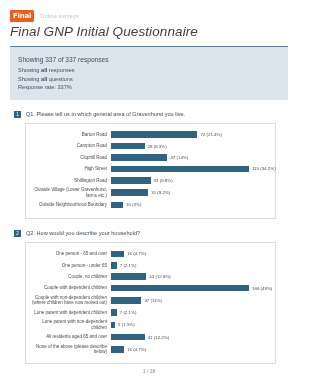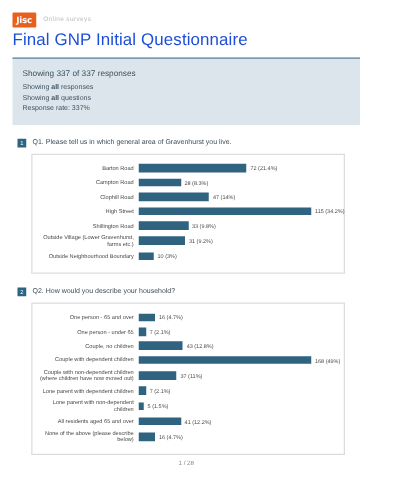--- a/index.html
+++ b/index.html
@@ -42,25 +42,26 @@
     font-family: "DejaVu Sans", sans-serif;
   }
   .brand-sub {
     font-size: 5.2px;
     color: #b9bcc0;
     letter-spacing: 0.3px;
   }
   .survey-title {
     font-size: 13.5px;
     font-weight: 400;
-    color: #1d4ed8;
+    color: #404040;
     letter-spacing: 0.1px;
     margin: 1px 0 0 0;
     line-height: 16px;
     white-space: nowrap;
+    font-style: italic;
   }
 
   
   .summary {
     margin-top: 6px;
     background: #dce5ec;
     border-top: 1.4px solid #5e7f96;
     padding: 7px 0 8px 8px;
   }
   .summary-line {
@@ -152,21 +153,21 @@
     font-size: 5px;
     color: #8a8a8a;
   }
 </style>
 </head>
 <body>
 
 <div class="page">
 
   <div class="brand-row">
-    <span class="logo">Jisc</span>
+    <span class="logo">Final</span>
     <span class="brand-sub">Online surveys</span>
   </div>
   <div class="survey-title">Final GNP Initial Questionnaire</div>
 
   <div class="summary">
     <div class="summary-line lead">Showing 337 of 337 responses</div>
     <div class="summary-line"><span>Showing </span><b>all</b><span> responses</span></div>
     <div class="summary-line"><span>Showing </span><b>all</b><span> questions</span></div>
     <div class="summary-line">Response rate: 337%</div>
   </div>

